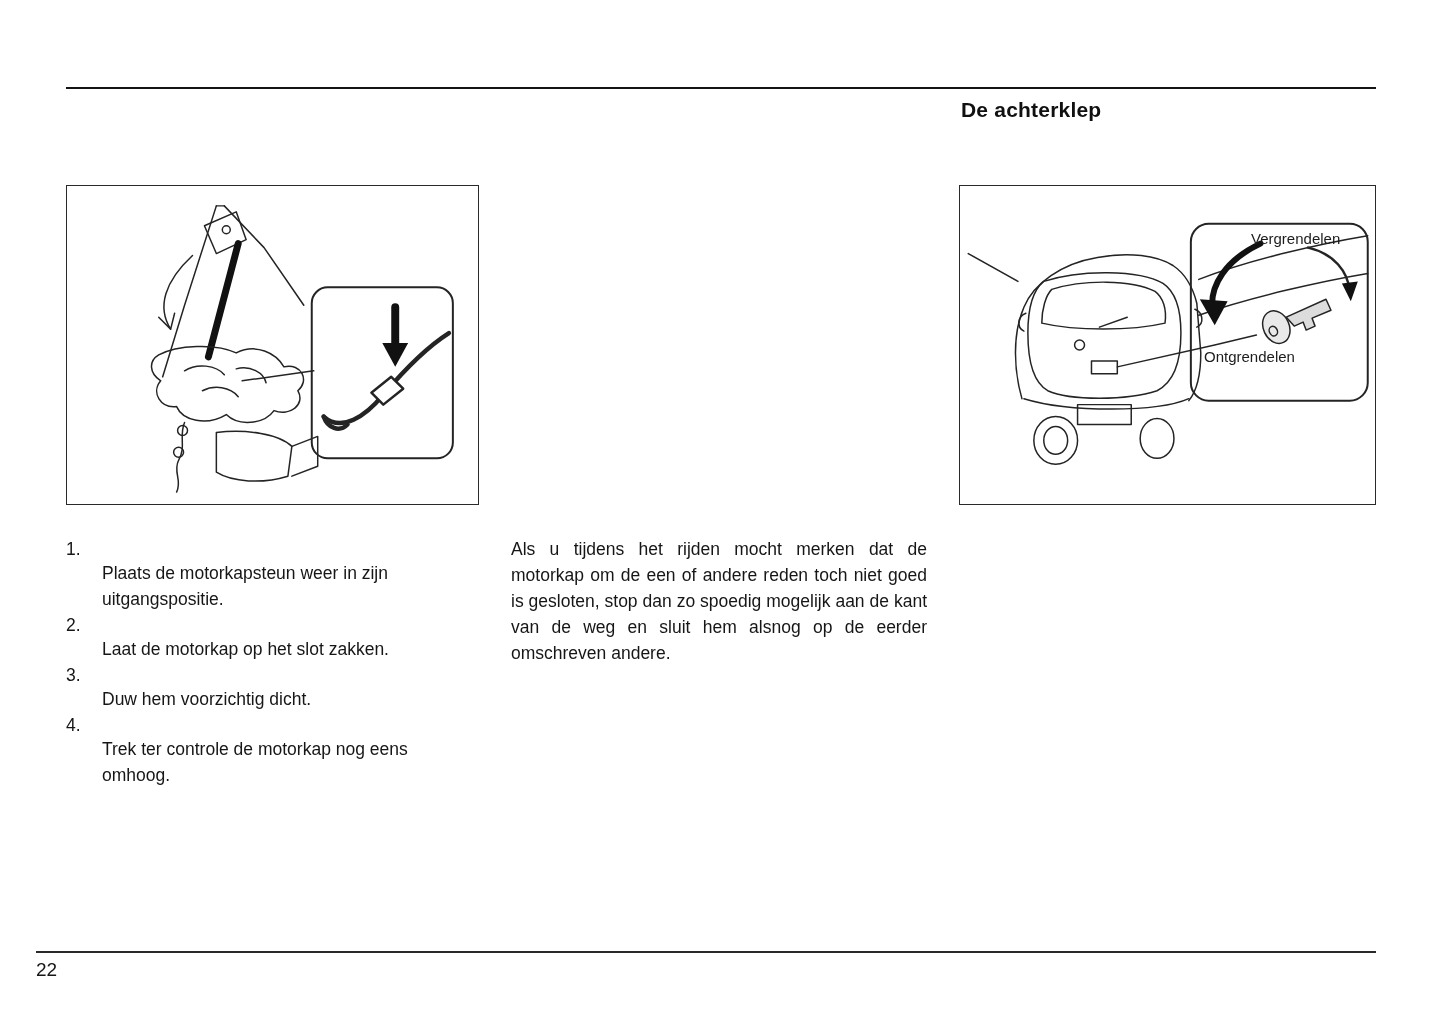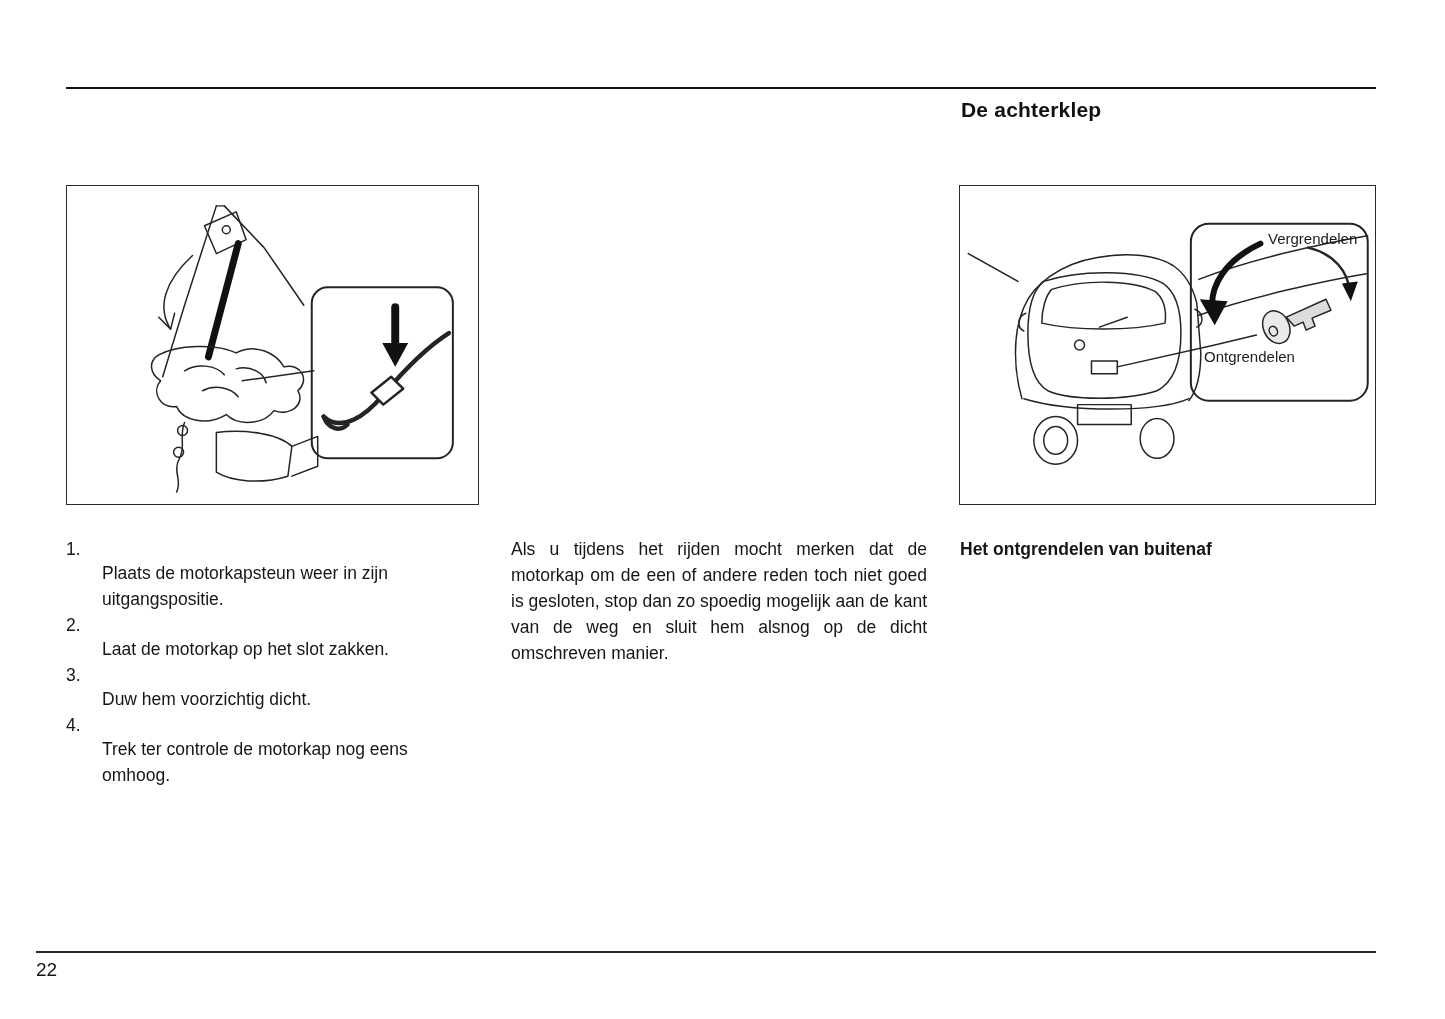--- a/index.html
+++ b/index.html
@@ -30,21 +30,21 @@
   .fig {
     position: absolute; border: 1.5px solid #2a2a2a; background: #fff;
   }
   .fig-left  { left: 66px;  top: 185px; width: 413px; height: 320px; }
   .fig-right { left: 959px; top: 185px; width: 417px; height: 320px; }
   .fig svg { width: 100%; height: 100%; display: block; }
   .fig-label {
     position: absolute; font-size: 15px; color: #1c1c1c;
     background: rgba(255,255,255,0.0); white-space: nowrap;
   }
-  .label-lock   { left: 308px; top: 44px; }
+  .label-lock   { left: 291px; top: 44px; }
   .label-unlock { left: 244px; top: 162px; }
 
   .col { position: absolute; top: 536px; font-size: 17.5px; line-height: 26px; color: #161616; }
   .col-left  { left: 66px;  width: 398px; }
   .col-mid   { left: 511px; width: 416px; text-align: justify; }
   .col-right { left: 960px; width: 420px; }
   .col-heading { font-size: 17.5px; font-weight: bold; line-height: 26px; }
 
   ol.steps { list-style: none; }
   ol.steps li { display: flex; }
@@ -176,23 +176,22 @@
         <span class="li-text">Duw hem voorzichtig dicht.</span>
       </li>
       <li>
         <span class="li-num">4.</span>
         <span class="li-text">Trek ter controle de motorkap nog eens omhoog.</span>
       </li>
     </ol>
   </div>
 
   <div class="col col-mid">
-    <p>Als u tijdens het rijden mocht merken dat de motorkap om de een of andere reden toch niet goed is gesloten, stop dan zo spoedig mogelijk aan de kant van de weg en sluit hem alsnog op de dicht omschreven manier.</p>
+    <p>Als u tijdens het rijden mocht merken dat de motorkap om de een of andere reden toch niet goed is gesloten, stop dan zo spoedig mogelijk aan de kant van de weg en sluit hem alsnog op de eerder omschreven andere.</p>
   </div>
 
   <div class="col col-right">
-    <div class="col-heading">Het ontgrendelen van buitenaf</div>
   </div>
 
   <div class="bottom-rule"></div>
   <div class="page-number">22</div>
 
 </div>
 
 </body></html>

